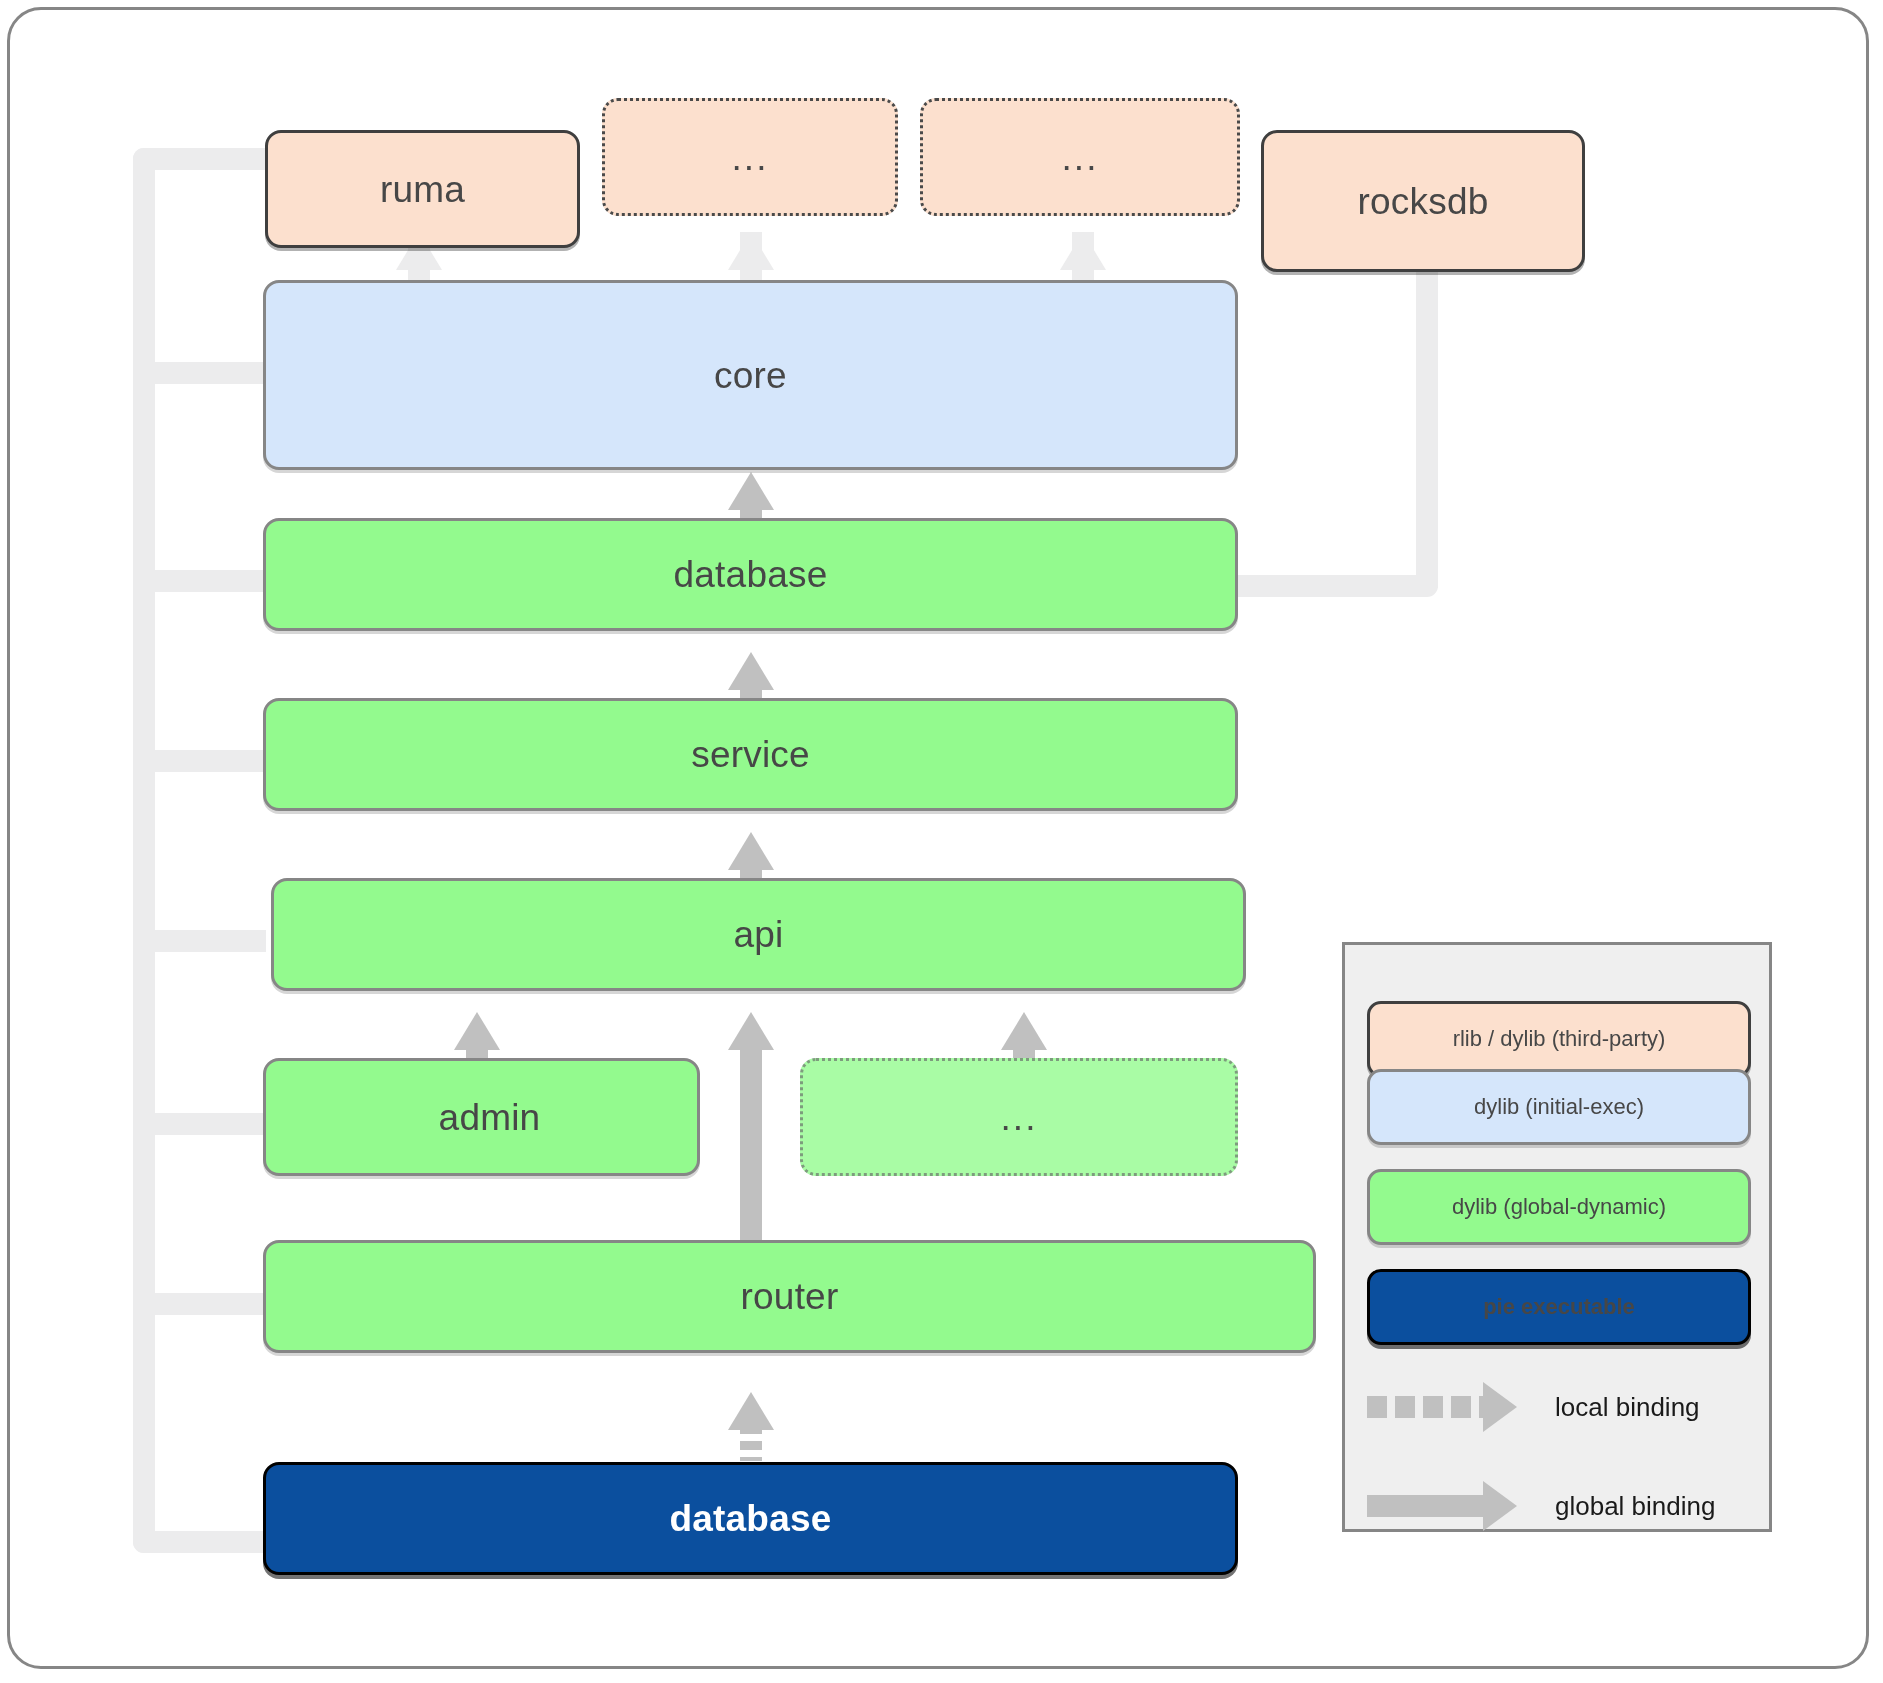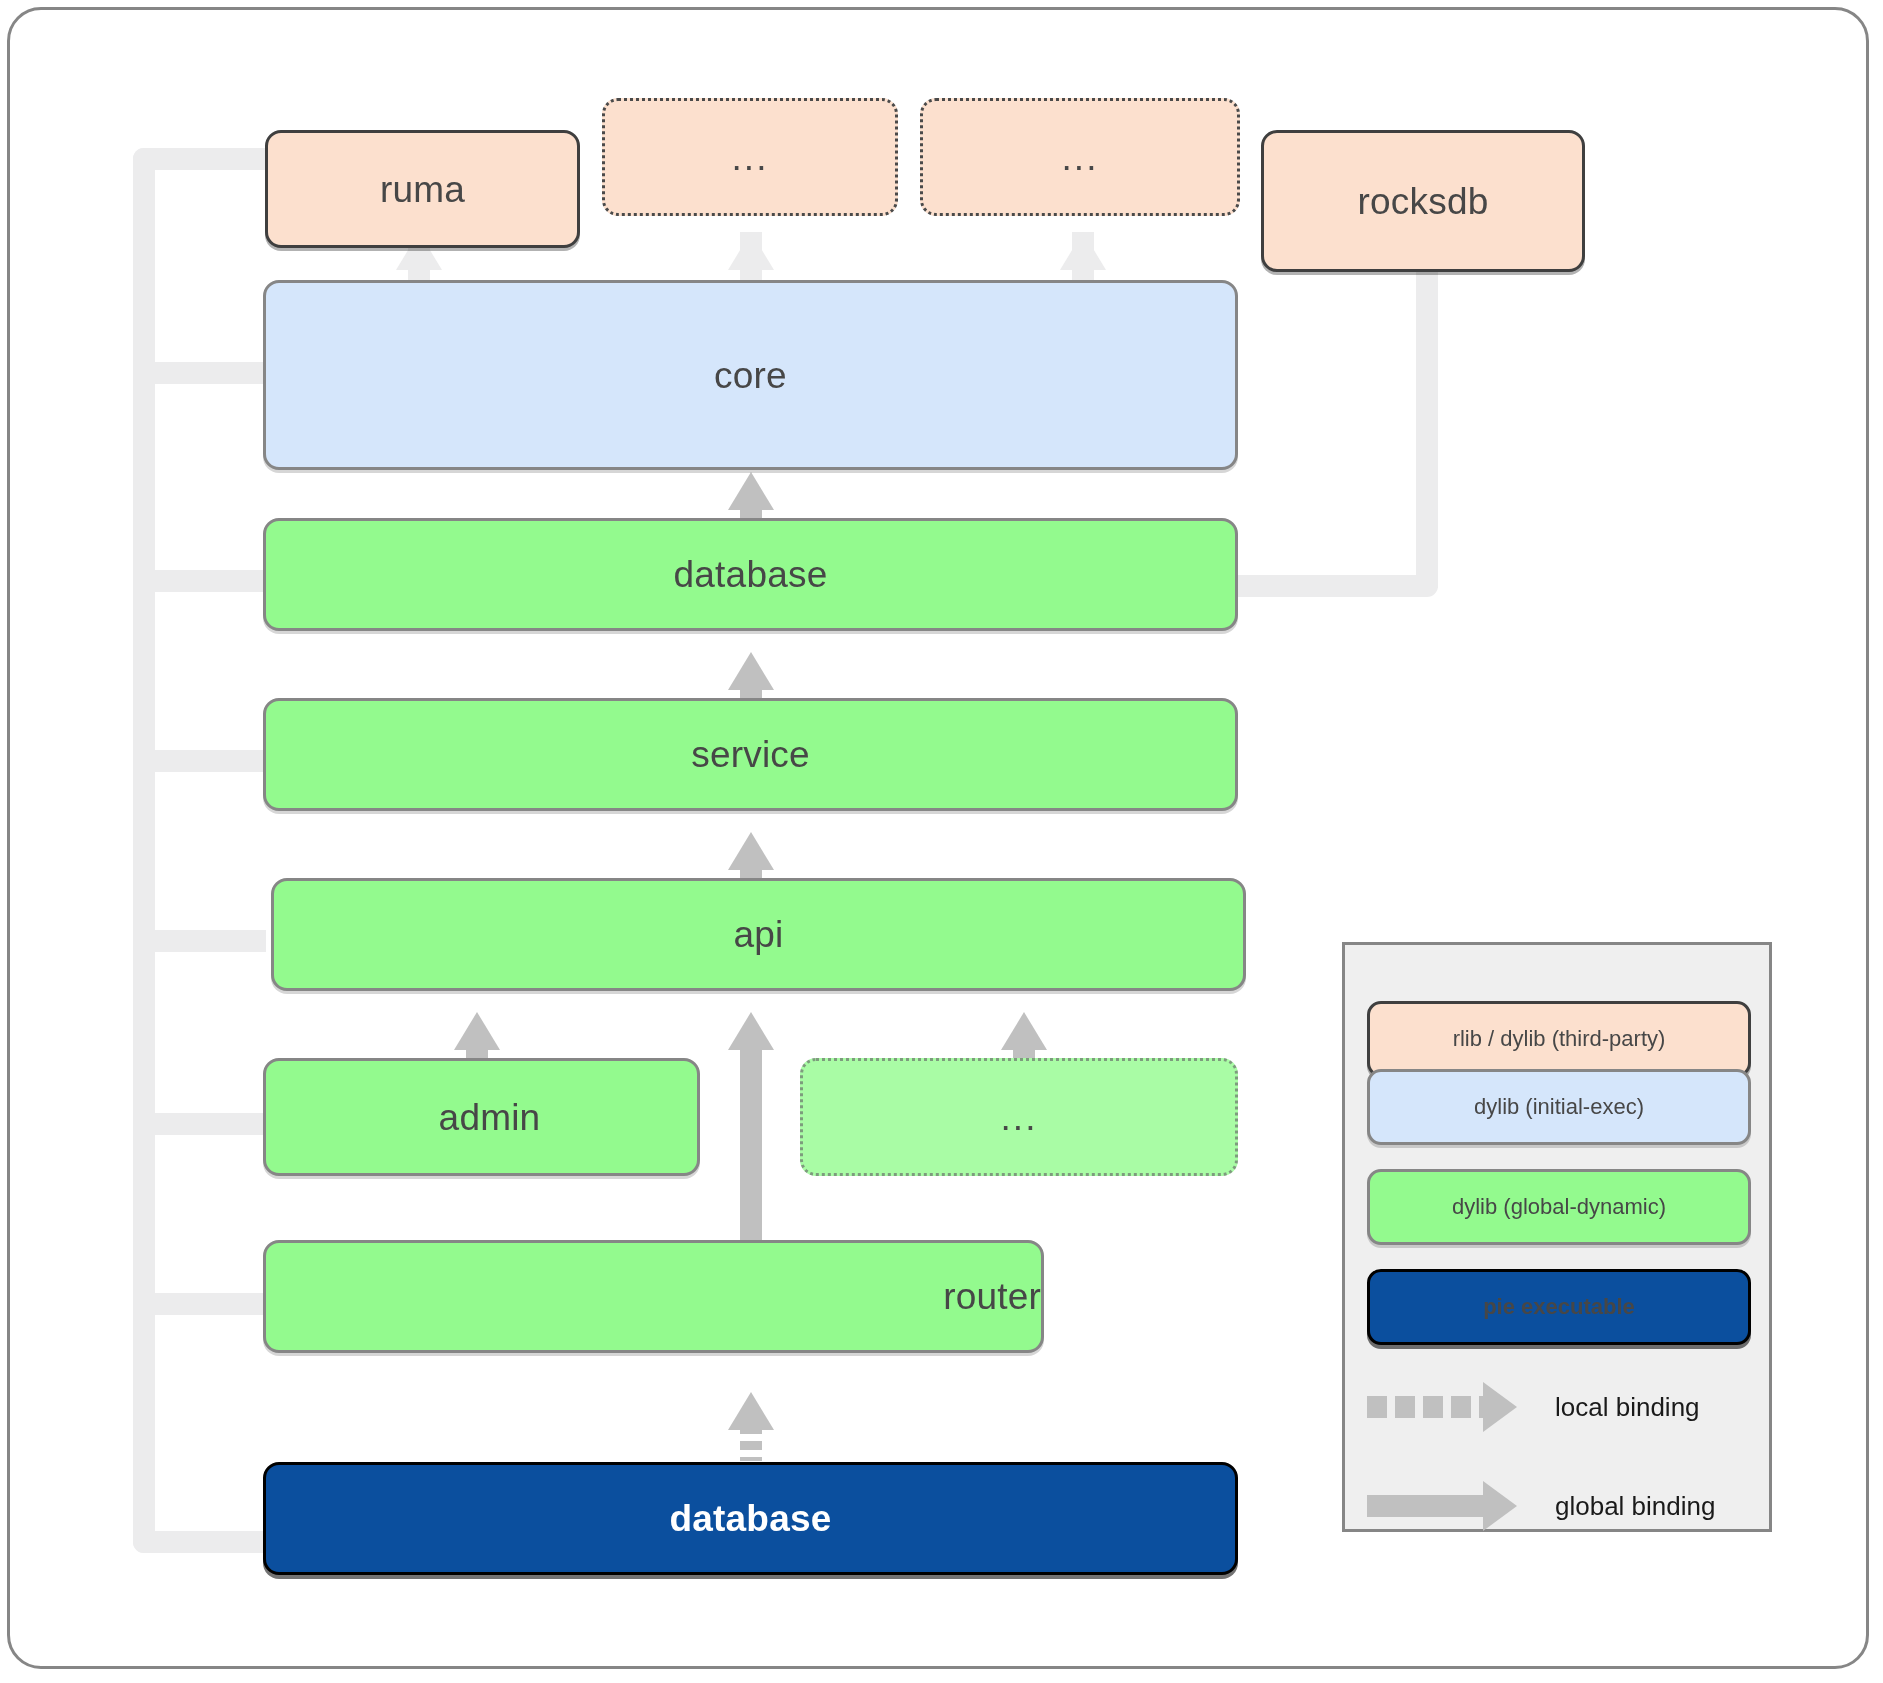--- a/index.html
+++ b/index.html
@@ -239,21 +239,21 @@
   </div>
 
   <div class="node n-green" style="left:263px; top:1058px; width:437px; height:118px;padding-left:16px;">
     <span class="lbl">admin</span>
   </div>
 
   <div class="node n-green-dotted" style="left:800px; top:1058px; width:438px; height:118px;">
     <span class="lbl dots">...</span>
   </div>
 
-  <div class="node n-green" style="left:263px; top:1240px; width:781px; height:113px;justify-content:flex-end;">
+  <div class="node n-green" style="left:263px; top:1240px; width:1053px; height:113px;">
     <span class="lbl">router</span>
   </div>
 
   <div class="node n-pie" style="left:263px; top:1462px; width:975px; height:113px;">
     <span class="lbl">database</span>
   </div>
 
   <div id="legend">
 
     <div class="lg-box n-third" style="top:24px;">

